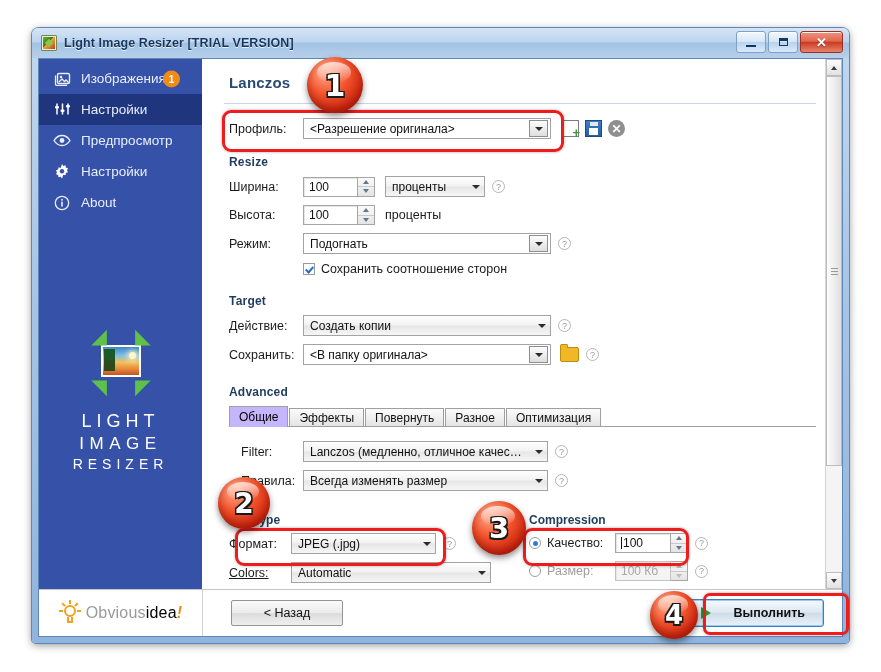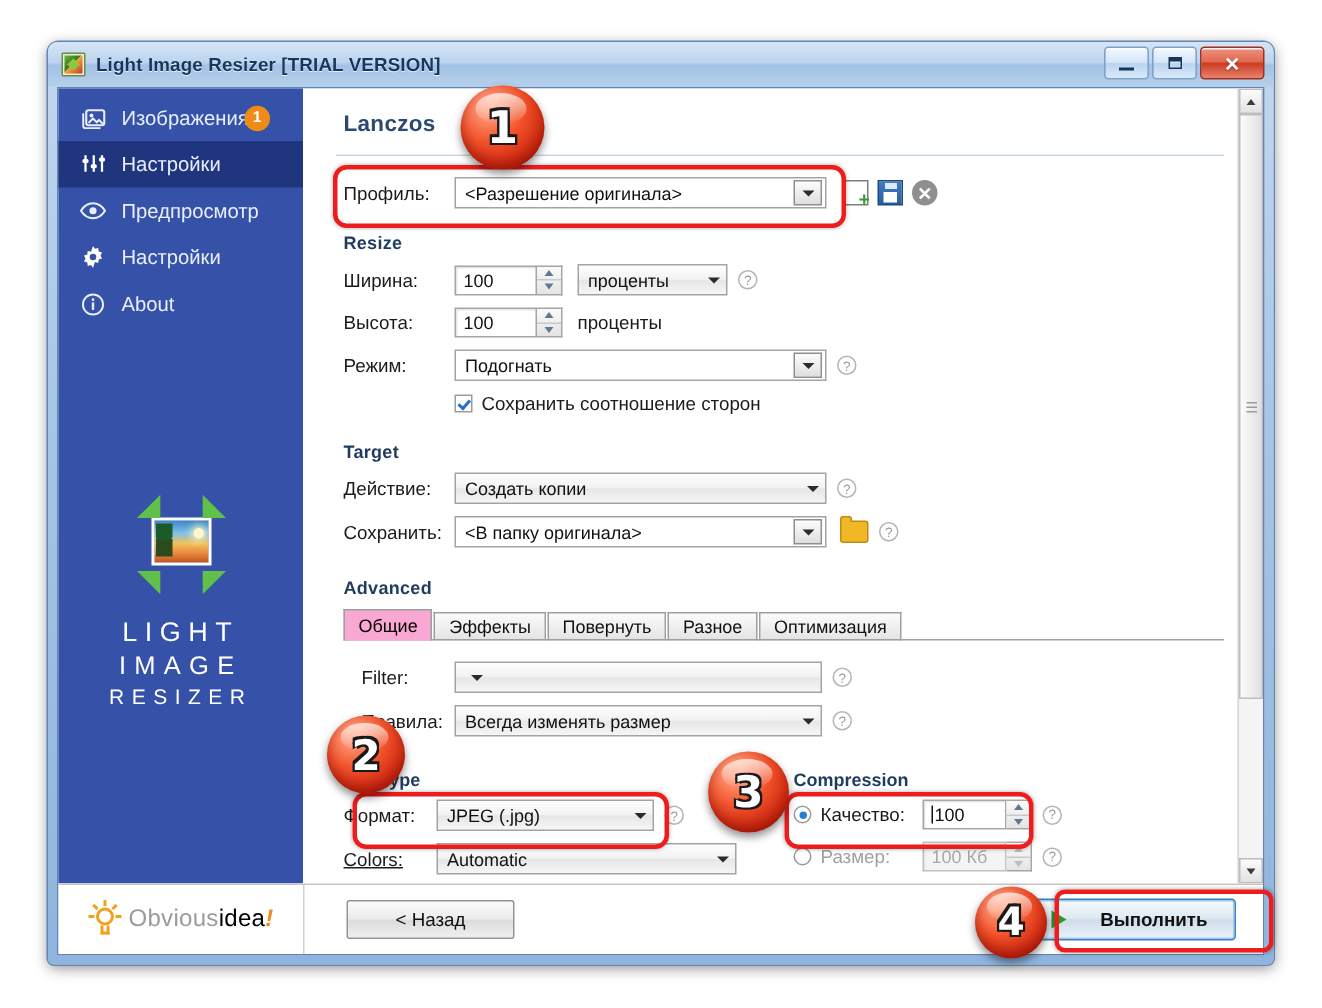--- a/index.html
+++ b/index.html
@@ -191,21 +191,21 @@
 
   
   .tabs{display:flex;align-items:flex-end;height:21px;position:relative;margin-bottom:0;}
   .tab{
     height:19px;padding:0 9px;font-size:12px;color:#111;
     border:1px solid #9f9f9f;border-bottom:none;box-sizing:border-box;
     background:linear-gradient(to bottom,#fbfbfb,#e3e3e3);
     display:flex;align-items:center;margin-right:1px;
   }
   .tab.active{
-    height:21px;background:#f9a8d4;border-color:#9f9f9f;position:relative;z-index:2;color:#000;
+    height:21px;background:#c4b5fd;border-color:#9f9f9f;position:relative;z-index:2;color:#000;
   }
   .tabs-line{height:1px;background:#9f9f9f;position:relative;top:-1px;}
   .grp-title{font-size:12px;font-weight:700;color:#1f3c5f;margin-bottom:6px;}
 
   
   .footer{
     height:46px;flex:0 0 46px;border-top:1px solid #c6c6c6;background:#ffffff;display:flex;align-items:center;
     position:relative;
   }
   .brand{
@@ -539,20 +539,21 @@
                       <span>Оптимизация</span>
                     </div>
                 </div>
                 <div class="tabs-line"></div>
 
                 <div style="padding-top:13px;">
                   <div class="row">
                     <span style="width:12px;flex:0 0 12px;"></span>
                     <div class="lbl" style="width:62px;flex:0 0 62px;">Filter:</div>
                     <div class="combo" style="width:245px;">
+                      <span class="cv">Lanczos  (медленно, отличное качество)</span>
                       <span class="arrow-plain">
                           <i class="tri-s"></i>
                         </span>
                     </div>
                     <span class="help">?</span>
                   </div>
                   <div class="row" style="margin-bottom:22px;">
                     <span style="width:12px;flex:0 0 12px;"></span>
                     <div class="lbl" style="width:62px;flex:0 0 62px;">Правила:</div>
                     <div class="combo" style="width:245px;">

